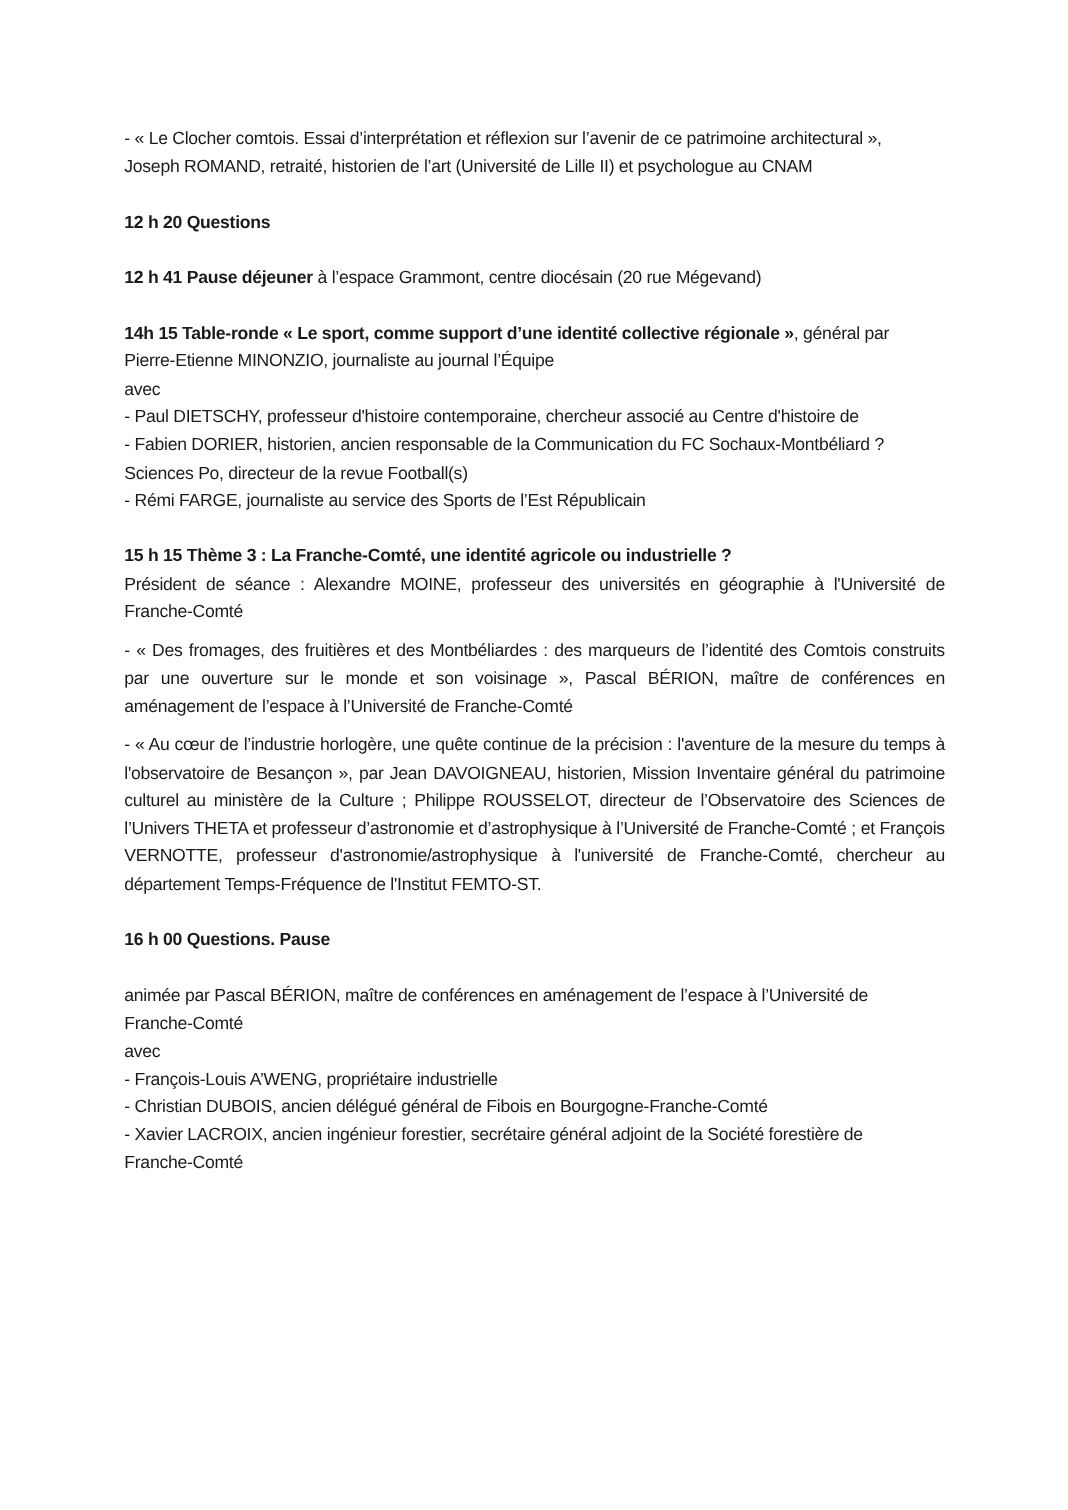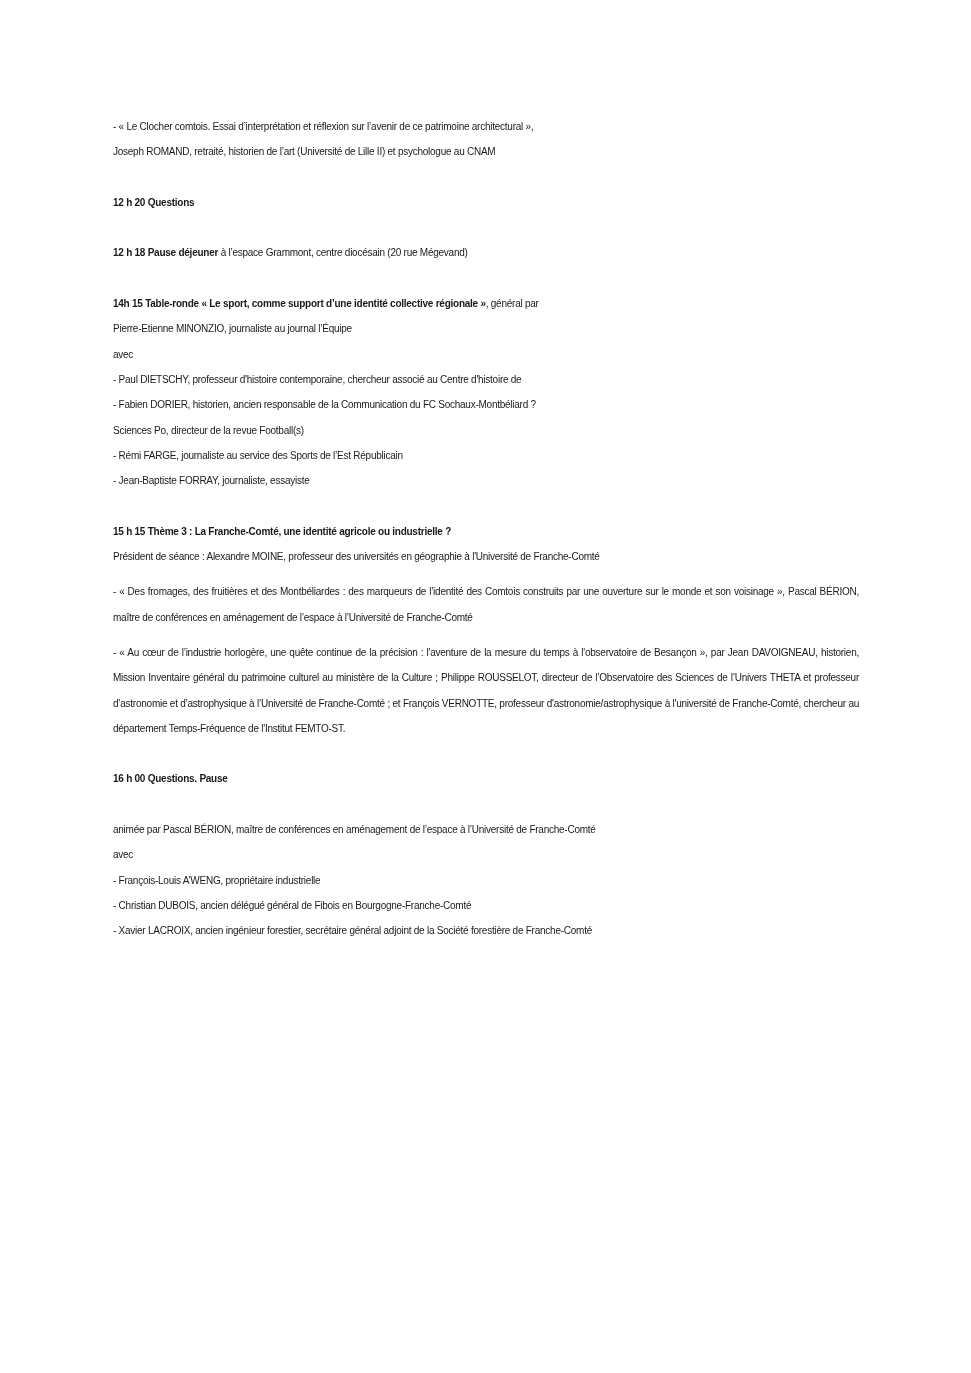--- a/index.html
+++ b/index.html
@@ -1,19 +1,19 @@
 <!DOCTYPE html>
 <html><head>
 <meta charset="utf-8">
 <style>
   html, body { margin: 0; padding: 0; background: #ffffff; }
   body { width: 971px; height: 1373px; position: relative; overflow: hidden; }
   .page {
     position: absolute; left: 113px; top: 114px; width: 746px;
-    font-family: "Liberation Sans", sans-serif; font-size: 10px; color: #1a1a1a;
+    font-family: "Liberation Sans", sans-serif; font-size: 16px; color: #1a1a1a;
     line-height: 25.3px; letter-spacing: -0.25px;
   }
   .p { margin: 0; }
   .gap { height: 25.3px; }
   .gap-s { height: 10px; }
   .justify { text-align: justify; }
   b { font-weight: bold; }
 </style>
 </head>
 <body>
@@ -22,32 +22,31 @@
 
   <div>
     <p class="p">- « Le Clocher comtois. Essai d’interprétation et réflexion sur l’avenir de ce patrimoine architectural »,</p>
     <p class="p">Joseph ROMAND, retraité, historien de l’art (Université de Lille II) et psychologue au CNAM</p>
   </div>
   <div class="gap"></div>
 
   <p class="p"><b>12 h 20 Questions</b></p>
   <div class="gap"></div>
 
-  <p class="p"><b>12 h 18 Pause déjeuner</b><span> à l’espace Grammont, centre diocésain (20 rue Mégevand)</span></p>
+  <p class="p"><b>12 h 41 Pause déjeuner</b><span> à l’espace Grammont, centre diocésain (20 rue Mégevand)</span></p>
   <div class="gap"></div>
 
   <div>
     <p class="p"><b>14h 15 Table-ronde « Le sport, comme support d’une identité collective régionale »</b><span>, général par</span></p>
     <p class="p">Pierre-Etienne MINONZIO, journaliste au journal l’Équipe</p>
     <p class="p">avec</p>
     <p class="p">- Paul DIETSCHY, professeur d'histoire contemporaine, chercheur associé au Centre d'histoire de</p>
     <p class="p">- Fabien DORIER, historien, ancien responsable de la Communication du FC Sochaux-Montbéliard ?</p>
     <p class="p">Sciences Po, directeur de la revue Football(s)</p>
     <p class="p">- Rémi FARGE, journaliste au service des Sports de l’Est Républicain</p>
-    <p class="p">- Jean-Baptiste FORRAY, journaliste, essayiste</p>
   </div>
   <div class="gap"></div>
 
   <div>
     <p class="p"><b>15 h 15 Thème 3 : La Franche-Comté, une identité agricole ou industrielle ?</b></p>
     <p class="p justify">Président de séance : Alexandre MOINE, professeur des universités en géographie à l'Université de Franche-Comté</p>
     <div class="gap-s"></div>
     <p class="p justify">- « Des fromages, des fruitières et des Montbéliardes : des marqueurs de l’identité des Comtois construits par une ouverture sur le monde et son voisinage », Pascal BÉRION, maître de conférences en aménagement de l’espace à l’Université de Franche-Comté</p>
     <div class="gap-s"></div>
     <p class="p justify">- « Au cœur de l’industrie horlogère, une quête continue de la précision : l'aventure de la mesure du temps à l'observatoire de Besançon », par Jean DAVOIGNEAU, historien, Mission Inventaire général du patrimoine culturel au ministère de la Culture ; Philippe ROUSSELOT, directeur de l’Observatoire des Sciences de l’Univers THETA et professeur d’astronomie et d’astrophysique à l’Université de Franche-Comté ; et François VERNOTTE, professeur d'astronomie/astrophysique à l'université de Franche-Comté, chercheur au département Temps-Fréquence de l'Institut FEMTO-ST.</p>

